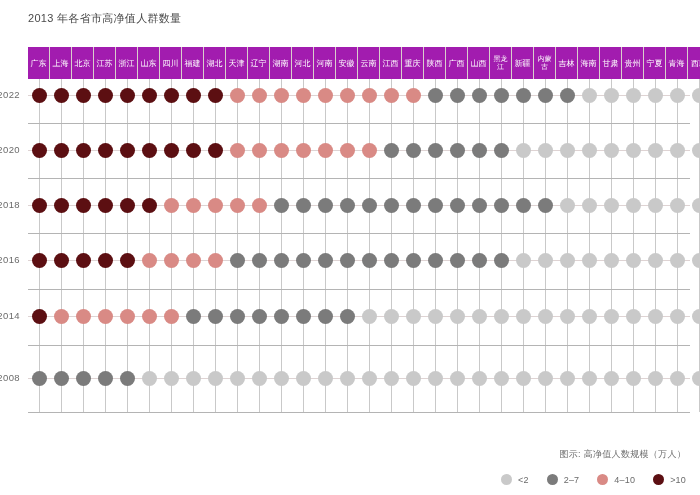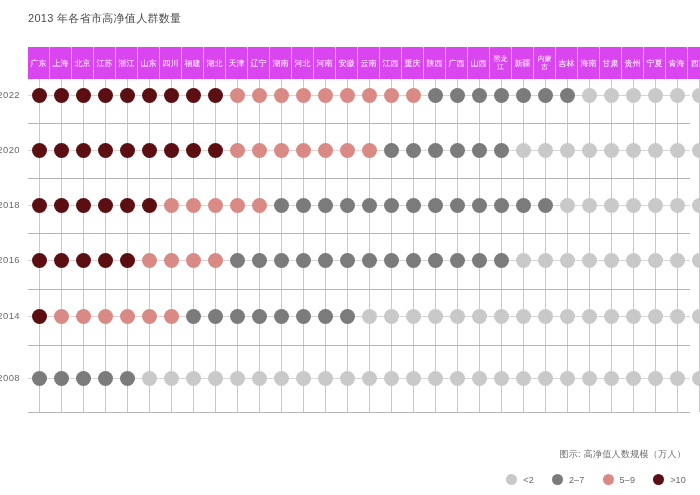--- a/index.html
+++ b/index.html
@@ -41,21 +41,21 @@
     left: 0;
     top: 0;
     height: 32px;
     display: flex;
     z-index: 4;
   }
   .col-header {
     width: 22px;
     height: 32px;
     box-sizing: border-box;
-    background: #d946ef;
+    background: #a21caf;
     border-right: 1px solid #d9cfcb;
     display: flex;
     align-items: center;
     justify-content: center;
     text-align: center;
     color: #ffffff;
     font-size: 8px;
     line-height: 9px;
     letter-spacing: 0px;
     overflow: hidden;
@@ -445,20 +445,20 @@
       <div class="legend-item">
         <span class="legend-swatch" style="background: rgb(201, 201, 201);"></span>
         <span class="legend-label">&lt;2</span>
       </div>
       <div class="legend-item">
         <span class="legend-swatch" style="background: rgb(123, 123, 123);"></span>
         <span class="legend-label">2–7</span>
       </div>
       <div class="legend-item">
         <span class="legend-swatch" style="background: rgb(217, 138, 133);"></span>
-        <span class="legend-label">5–9</span>
+        <span class="legend-label">4–10</span>
       </div>
       <div class="legend-item">
         <span class="legend-swatch" style="background: rgb(92, 15, 18);"></span>
         <span class="legend-label">&gt;10</span>
       </div>
     </div>
 </div>
 
 </body></html>

